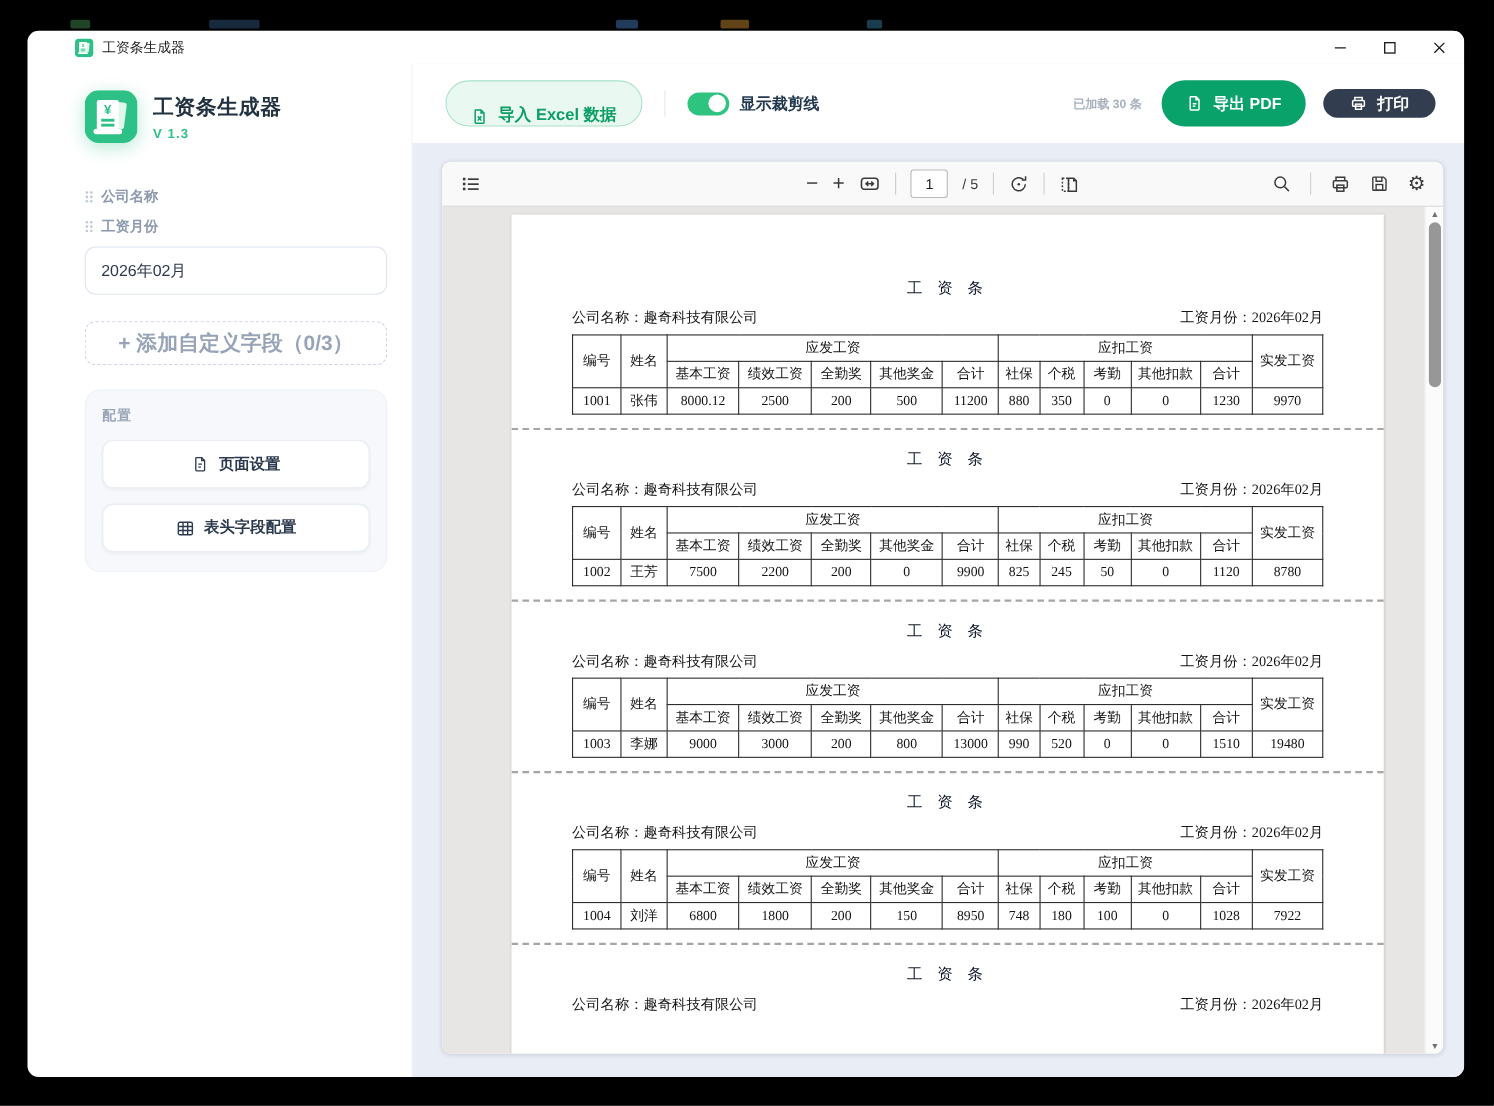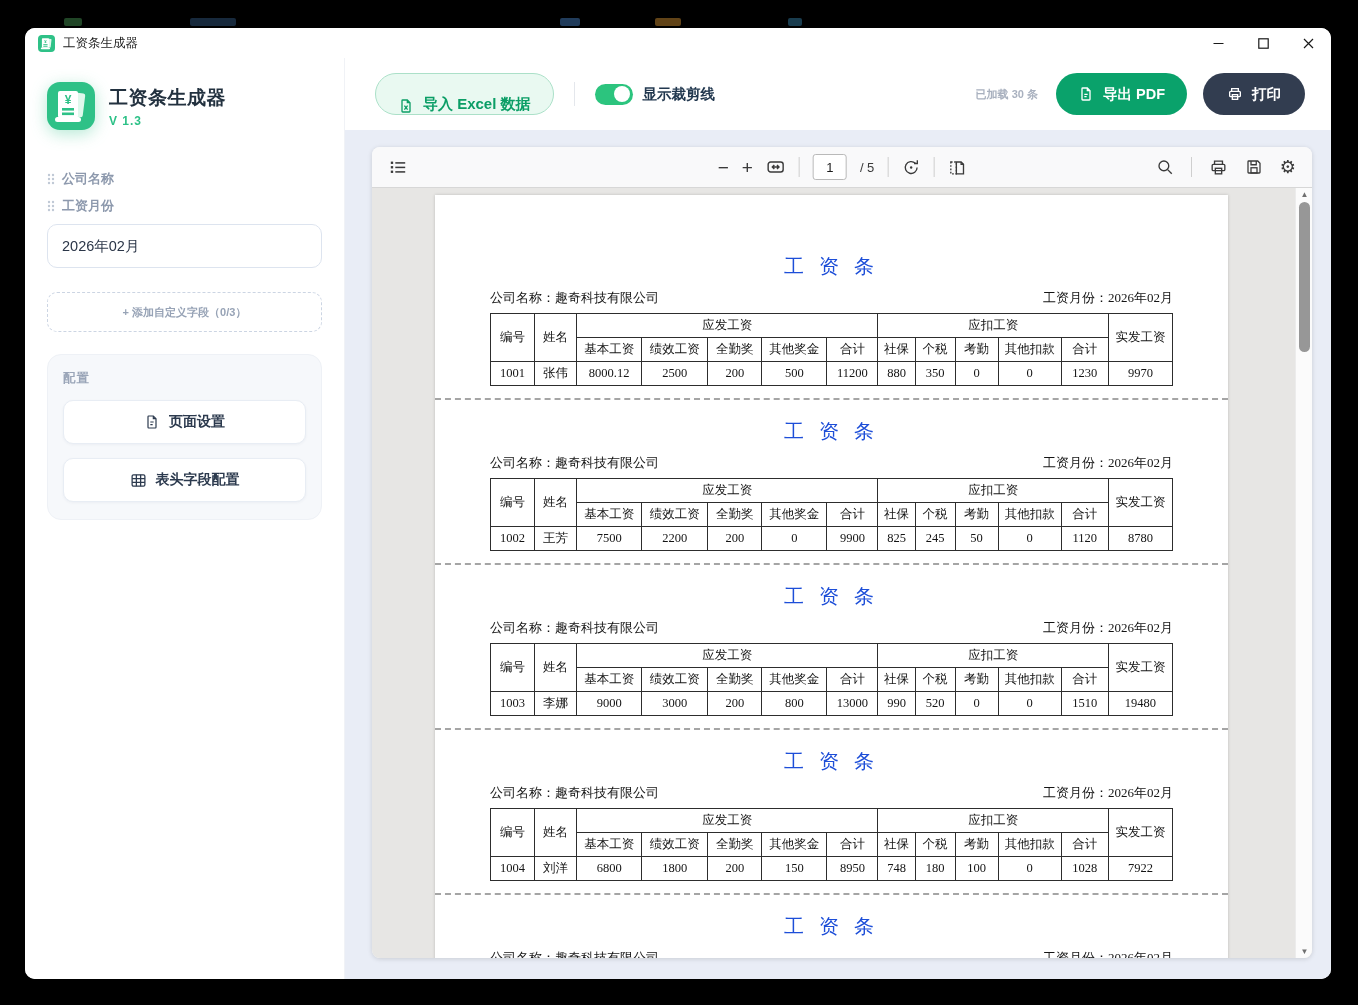--- a/index.html
+++ b/index.html
@@ -2,42 +2,42 @@
 <html><head>
 <meta charset="utf-8">
 <style>
   * { margin:0; padding:0; box-sizing:border-box; }
   html,body { width:1358px; height:1005px; background:#000; font-family:"Liberation Sans", sans-serif; overflow:hidden; }
   .screen { position:relative; width:1358px; height:1005px; background:#000; }
   .artifact { position:absolute; top:18px; height:8px; border-radius:2px; opacity:.55; }
 
   
   .window { position:absolute; left:25px; top:28px; width:1306px; height:951px;
-            background:#fff; border-radius:10px; overflow:hidden; display:flex; flex-direction:column; }
+            background:#fff; border-radius:10px; overflow:hidden; display:flex; flex-direction:column;padding-left:30px; }
   .titlebar { height:30px; background:#fff; display:flex; align-items:center; padding-left:13px; flex:0 0 auto; }
   .tb-icon { width:17px; height:17px; margin-right:8px; flex:0 0 auto; }
   .tb-title { font-size:12.5px; color:#1b1b1b; }
   .tb-controls { margin-left:auto; display:flex; height:100%; }
   .tb-btn { width:45px; height:100%; display:flex; align-items:center; justify-content:center; color:#1a1a1a; cursor:pointer; }
 
   .body-row { flex:1; display:flex; min-height:0; }
 
   
   .sidebar { width:320px; background:#fff; border-right:1px solid #f0f2f6; padding:20px 22px 22px;
              display:flex; flex-direction:column; flex:0 0 auto; }
   .logo-row { display:flex; align-items:center; gap:14px; margin:4px 0 40px; }
   .logo { width:48px; height:48px; flex:0 0 auto; filter:drop-shadow(0 4px 8px rgba(46,193,135,.35)); }
   .app-name { font-size:19px; font-weight:bold; color:#22313f; letter-spacing:.5px; }
   .app-ver { font-size:12px; font-weight:bold; color:#2cc187; margin-top:3px; letter-spacing:1px; }
   .field-label { display:flex; align-items:center; gap:7px; font-size:13px; font-weight:bold; color:#8d99ad; margin-bottom:9px; }
   .field-input { width:100%; height:44px; border:1px solid #dde4ef; border-radius:10px; background:#fff;
                  font-size:14.5px; color:#2b3648; padding:0 14px; margin-bottom:20px; outline:none;
                  font-family:"Liberation Sans", sans-serif; }
   .add-field { width:100%; height:40px; border:1.5px dashed #ccd5e3; border-radius:10px; background:#fff;
-               color:#97a3b6; font-size:11px; font-weight:bold; cursor:pointer; margin:4px 0 22px;
+               color:#97a3b6; font-size:19px; font-weight:bold; cursor:pointer; margin:4px 0 22px;
                font-family:"Liberation Sans", sans-serif; }
   .config-card { background:#f6f8fb; border:1px solid #eef1f6; border-radius:14px; padding:15px 15px 17px; }
   .config-title { font-size:12.5px; font-weight:bold; color:#9aa5b8; margin-bottom:13px; letter-spacing:1px; }
   .config-btn { width:100%; height:44px; background:#fff; border:1px solid #e8edf4; border-radius:10px;
                 display:flex; align-items:center; justify-content:center; gap:9px; font-size:14px; font-weight:bold;
                 color:#2c3a4e; cursor:pointer; box-shadow:0 1px 3px rgba(40,60,90,.05);
                 font-family:"Liberation Sans", sans-serif; }
   .config-btn + .config-btn { margin-top:14px; }
   .sidebar-spacer { flex:1; }
   .download-btn { width:100%; height:50px; background:#0aa06a; border:none; border-radius:12px; color:#fff;
@@ -51,21 +51,21 @@
                 color:#0b9e66; font-size:15px; font-weight:bold; display:flex; align-items:flex-end; gap:9px;
                 cursor:pointer; font-family:"Liberation Sans", sans-serif; }
   .top-divider { width:1px; height:24px; background:#e4e7ec; margin:0 20px; }
   .toggle { width:38px; height:21px; border-radius:11px; background:#2cc47e; position:relative; cursor:pointer; flex:0 0 auto; }
   .toggle-knob { position:absolute; top:2.5px; right:3px; width:16px; height:16px; border-radius:50%; background:#fff; }
   .toggle-label { font-size:14.5px; font-weight:bold; color:#22384f; margin-left:10px; }
   .loaded-text { margin-left:auto; font-size:11px; color:#a9b1bf; font-weight:bold; }
   .export-btn { height:42px; padding:0 22px; margin-left:18px; border-radius:21px; background:#0aa26b; border:none;
                 color:#fff; font-size:14.5px; font-weight:bold; display:flex; align-items:center; gap:9px; cursor:pointer;
                 font-family:"Liberation Sans", sans-serif; }
-  .print-btn { height:42px; padding:0 24px; margin-left:16px; border-radius:21px; background:#323d50; border:none;
+  .print-btn { height:26px; padding:0 24px; margin-left:16px; border-radius:21px; background:#323d50; border:none;
                color:#fff; font-size:14.5px; font-weight:bold; display:flex; align-items:center; gap:9px; cursor:pointer;
                font-family:"Liberation Sans", sans-serif; }
 
   
   .viewer-wrap { flex:1; padding:17px 19px 21px 27px; min-height:0; }
   .viewer { width:100%; height:100%; background:#f9f9fa; border-radius:8px; overflow:hidden;
             display:flex; flex-direction:column; box-shadow:0 1px 5px rgba(0,0,0,.14); }
   .pdf-toolbar { height:41px; background:#f9f9fa; border-bottom:1px solid #d7d7d7; position:relative;
                  display:flex; align-items:center; padding:0 16px 0 17px; flex:0 0 auto; }
   .pt-center { position:absolute; left:50%; transform:translateX(-50%); display:flex; align-items:center; gap:13px; }
@@ -83,21 +83,21 @@
               font-family:"Liberation Serif", serif; box-shadow:0 0 3px rgba(0,0,0,.18); }
 
   .v-scroll { position:absolute; top:0; right:0; bottom:0; width:17px; background:#fbfbfb; border-left:1px solid #ececec; }
   .v-arrow { position:absolute; left:0; width:17px; text-align:center; font-size:8px; color:#6f6f6f; cursor:pointer; }
   .v-thumb { position:absolute; top:14px; left:3px; width:11px; height:150px; border-radius:6px; background:#979797; cursor:pointer; }
 
   
   .slip { padding:18px 55px 12px 55px; border-bottom:2px dashed #a5a5a5; }
   .slip:last-child { border-bottom:none; }
   .slip.first { padding-top:58px; }
-  .slip-title { text-align:center; font-size:20px; color:#1d4ed8; letter-spacing:5px; margin-bottom:9px; }
+  .slip-title { text-align:center; font-size:14px; color:#0f172a; letter-spacing:5px; margin-bottom:9px; }
   .slip-meta { display:flex; justify-content:space-between; font-size:13px; color:#141414; margin-bottom:6px; }
   .slip-table { border-collapse:collapse; width:100%; table-layout:fixed; border:1.5px solid #2d2d2d; }
   .slip-table th, .slip-table td { border:1px solid #2d2d2d; text-align:center; vertical-align:middle;
                  font-weight:normal; font-size:12.5px; color:#141414; height:24px; padding:0 1px; overflow:hidden; }
   .slip-table thead tr.sub th { border-bottom:1.5px solid #2d2d2d;margin-left:24px; }
 </style>
 </head>
 <body>
 
 <div class="screen">

